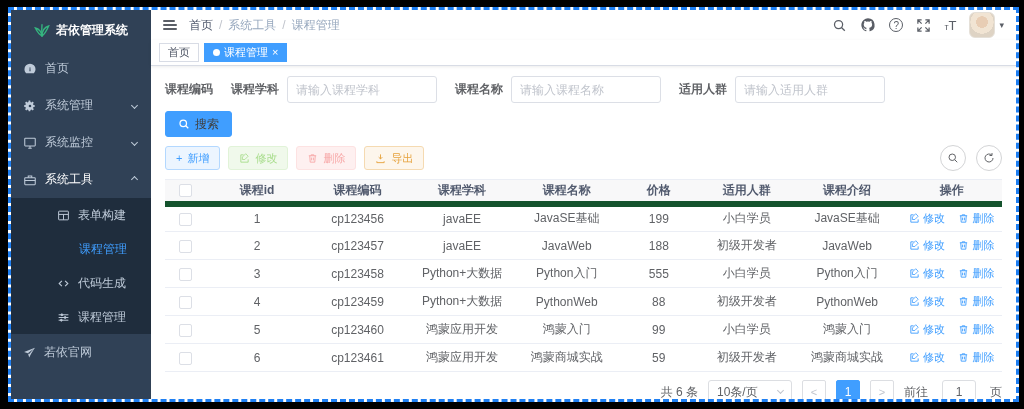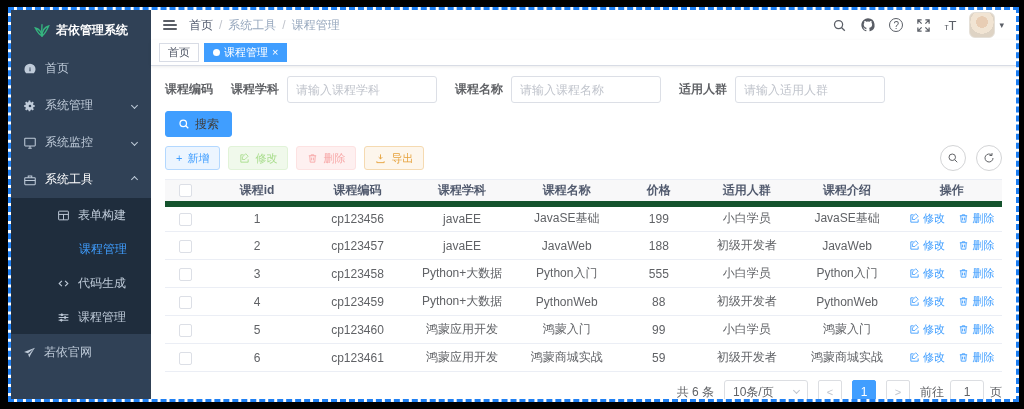--- a/index.html
+++ b/index.html
@@ -78,21 +78,21 @@
   .checkbox { display:inline-block; width:13px; height:13px; border:1px solid #dcdfe6; border-radius:2px; background:#fff; vertical-align:middle; cursor:pointer; }
   .ops a { color:#409eff; text-decoration:none; font-size:11px; display:inline-flex; align-items:center; gap:3px; cursor:pointer; }
   .ops a + a { margin-left:10px; }
 
   
   .pagination { margin-top:8px; display:flex; align-items:center; justify-content:flex-end; gap:10px; font-size:12px; color:#606266; }
   .page-size { width:84px; height:24px; border:1px solid #dcdee2; border-radius:3px; display:inline-flex; align-items:center; justify-content:space-between; padding:8px 8px; cursor:pointer; color:#606266; }
   .ps-caret { width:5px; height:5px; border-right:1px solid #c0c4cc; border-bottom:1px solid #c0c4cc; transform:rotate(45deg); margin-top:-3px; }
   .pg-btn { min-width:24px; height:24px; display:inline-flex; align-items:center; justify-content:center; border:1px solid #dcdee2; border-radius:2px; background:#fff; color:#c0c4cc; cursor:pointer; font-size:11px; }
   .pg-num { background:#409eff; border-color:#409eff; color:#fff; font-size:12px; }
-  .goto { display:flex; align-items:center; gap:6px; }
+  .goto { display:flex; align-items:center; gap:14px; }
   .goto input { width:34px; height:24px; border:1px solid #dcdee2; border-radius:3px; text-align:center; font-size:12px; color:#606266; outline:none; font-family:inherit; }
 
   svg { display:block; }
 </style>
 </head>
 <body>
 
 <div class="frame">
 <div class="screen">
 

